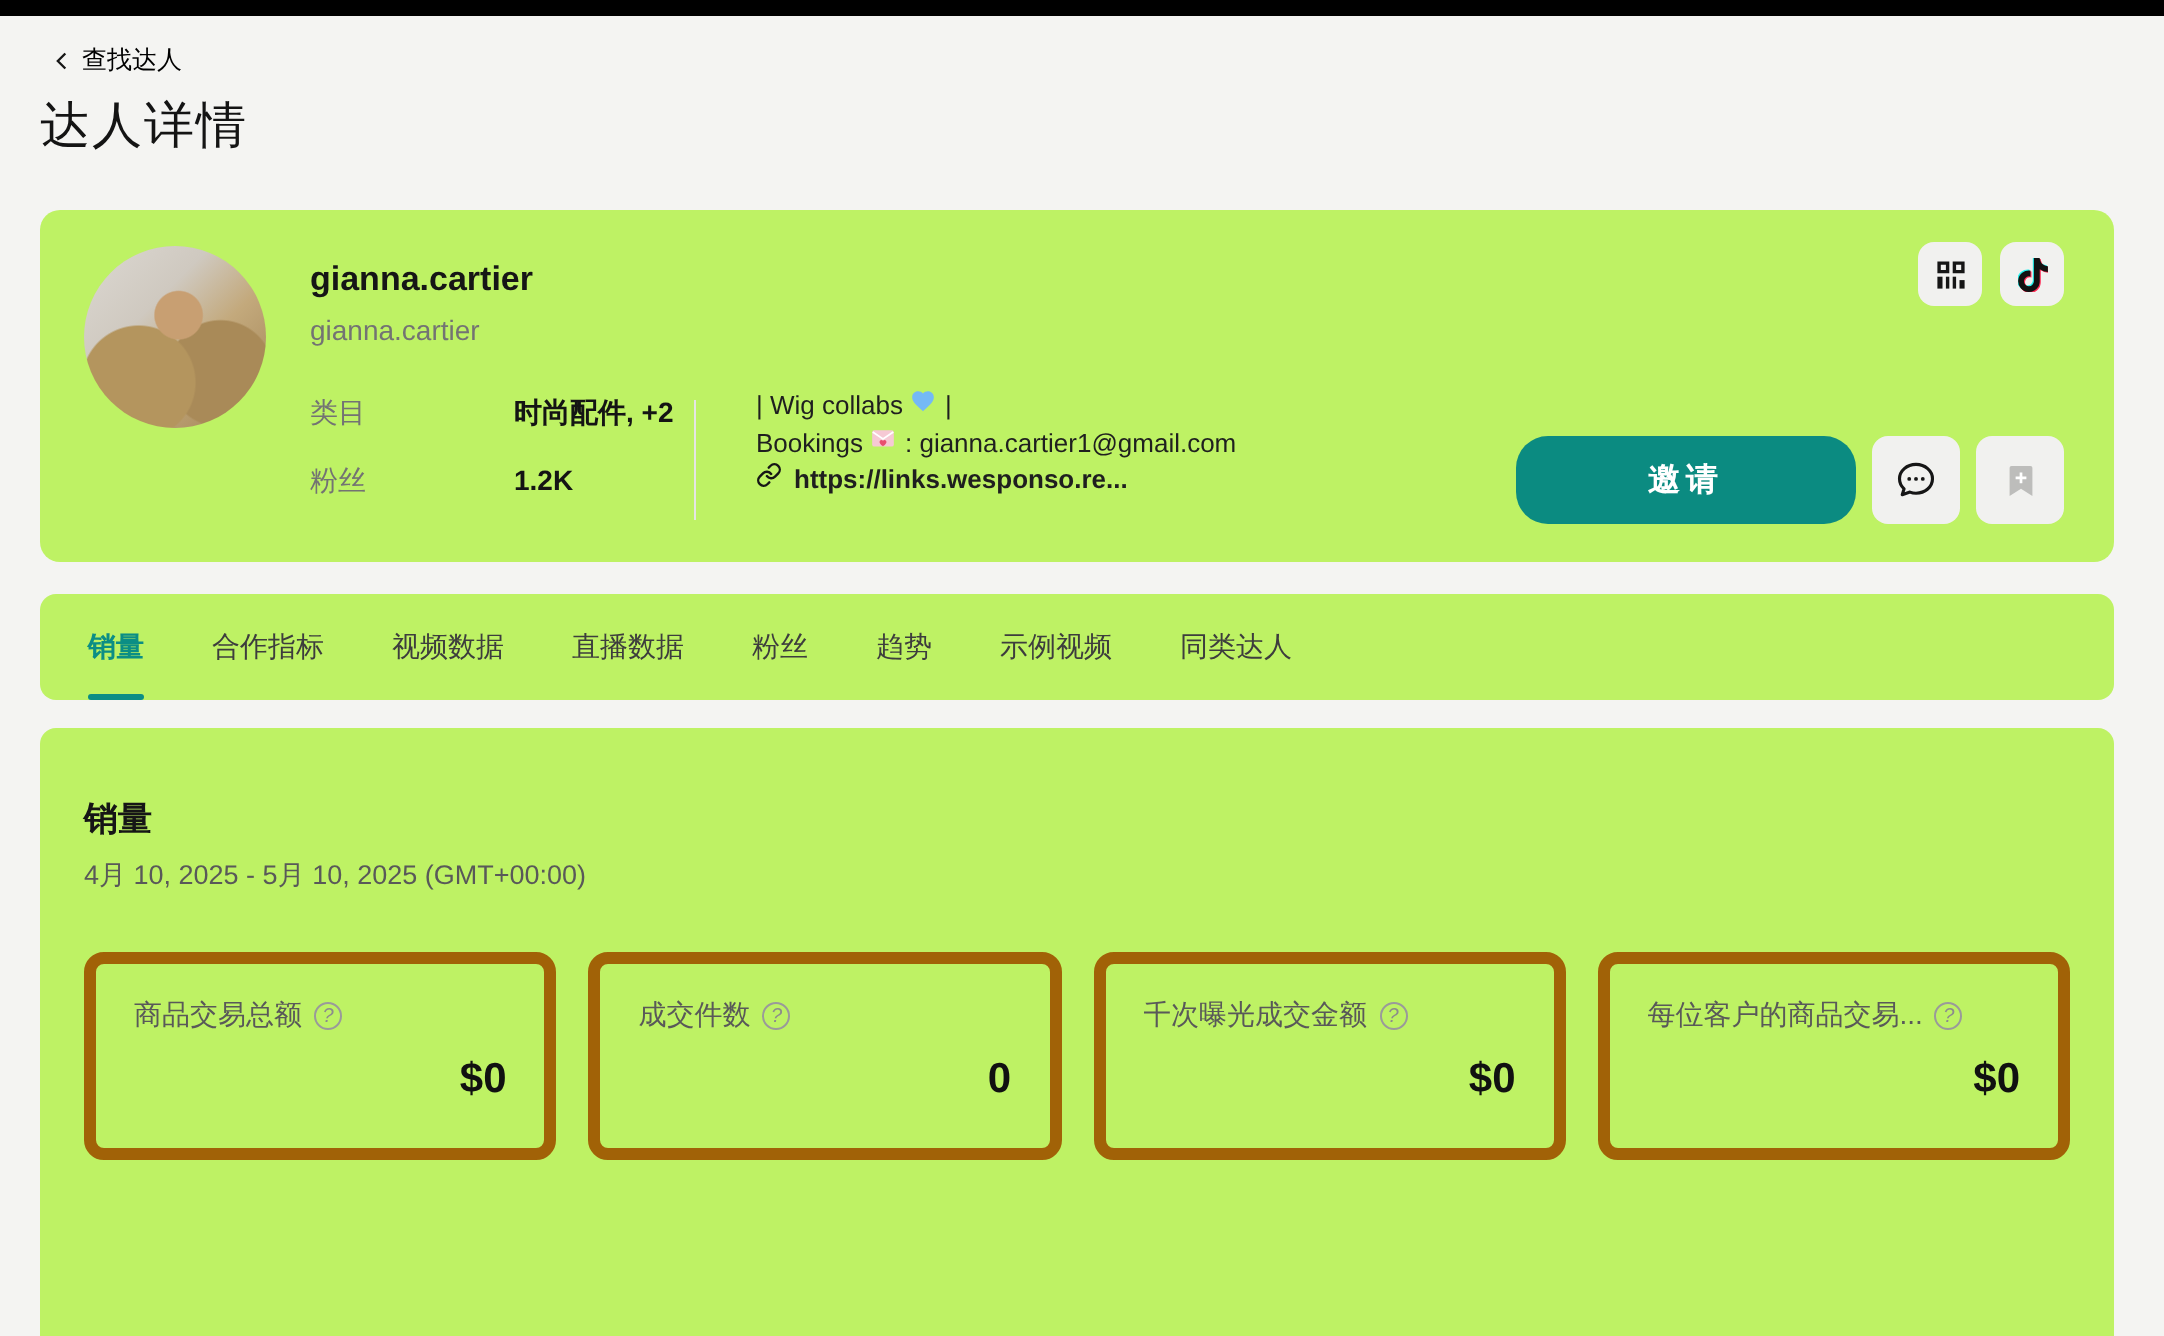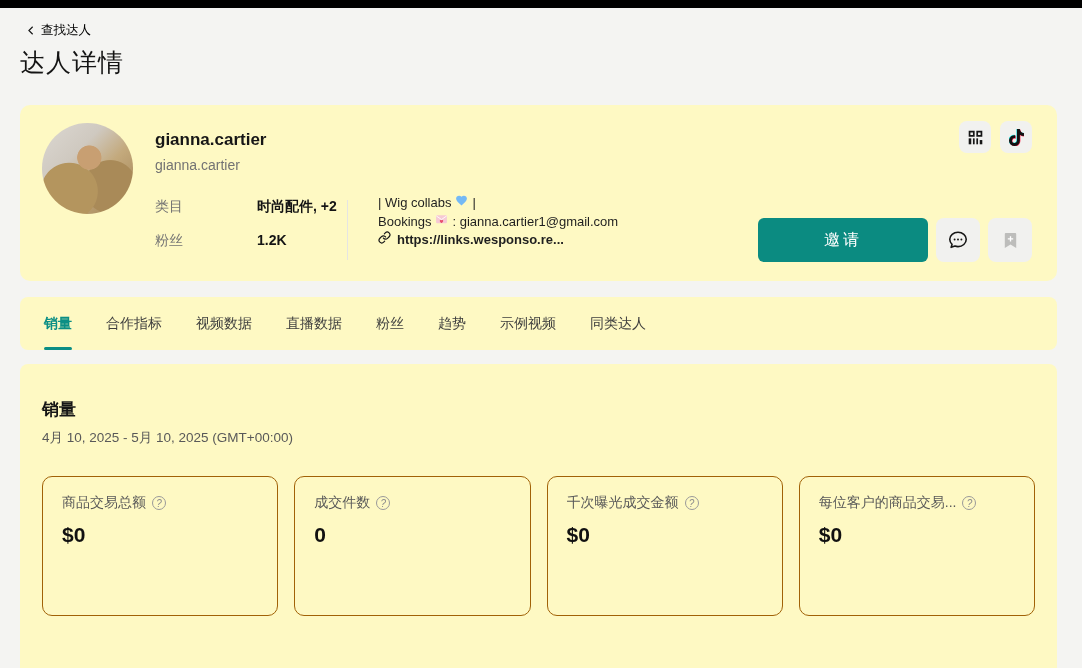--- a/index.html
+++ b/index.html
@@ -5,21 +5,21 @@
   * { margin:0; padding:0; box-sizing:border-box; }
   html,body { width:1082px; height:668px; overflow:hidden; background:#f4f4f2;
     font-family:"Liberation Sans","DejaVu Sans",sans-serif; color:#161616; }
   .topbar { height:8px; background:#000; }
   .page { padding:10px 25px 0 20px; }
 
   .breadcrumb { display:flex; align-items:center; gap:5px; font-size:12.5px; color:#000000;
     margin:4px 0 0 6px; cursor:pointer; width:max-content; }
   .page-title { font-size:25px; font-weight:400; margin-top:7px; letter-spacing:1px; color:#141414; }
 
-  .card { background:#fef9c3; border-radius:10px; width:1037px; }
+  .card { background:#bef264; border-radius:10px; width:1037px; }
 
   
   .header-card { margin-top:26px; height:176px; position:relative; }
   .avatar { position:absolute; left:22px; top:18px; width:91px; height:91px; border-radius:50%;
     background:
       radial-gradient(circle at 52% 38%, #c89f72 0 16%, rgba(200,159,114,0) 17%),
       radial-gradient(circle at 30% 75%, #b4955e 0 30%, rgba(180,149,94,0) 31%),
       radial-gradient(circle at 75% 70%, #a98a58 0 28%, rgba(169,138,88,0) 29%),
       linear-gradient(135deg,#dcd8d2 0%,#cfc9c0 35%,#c3a97c 60%,#9f8052 100%); }
   .name { position:absolute; left:135px; top:25px; font-size:17px; font-weight:700; }
@@ -30,39 +30,39 @@
   .stat-value { font-weight:700; color:#141414;padding-left:24px; }
   .divider { position:absolute; left:327px; top:95px; width:1px; height:60px; background:#e5e5e3; }
   .bio { position:absolute; left:358px; top:89px; font-size:13px; line-height:18.5px; color:#1f1f1f; }
   .bio-line { display:flex; gap:4px; white-space:nowrap; }
   .bio-link { font-weight:700; gap:6px; cursor:pointer; }
   .corner-actions { position:absolute; top:16px; right:25px; display:flex; gap:9px; }
   .icon-btn-sm { width:32px; height:32px; border-radius:8px; background:#f1f1ef; border:none;
     display:flex; align-items:center; justify-content:center; cursor:pointer; }
   .cta-row { position:absolute; top:113px; right:25px; display:flex; gap:8px; }
   .invite-btn { width:170px; height:44px; background:#0b8b81; color:#fff; font-size:16px;
-    font-weight:400; letter-spacing:3px; border:none; border-radius:6px; cursor:pointer;
+    font-weight:700; letter-spacing:3px; border:none; border-radius:16px; cursor:pointer;
     font-family:inherit; }
   .icon-btn { width:44px; height:44px; border-radius:8px; background:#f1f1ef; border:none;
     display:flex; align-items:center; justify-content:center; cursor:pointer; }
 
   
   .tabs-card { margin-top:16px; height:53px; display:flex; align-items:stretch; padding:0 24px;
     gap:34px; border-radius:8px; }
   .tab { display:flex; align-items:center; font-size:14px; color:#3d3d3d; position:relative; cursor:pointer; }
   .tab.active { color:#0b8e85; font-weight:700; }
   .tab.active::after { content:""; position:absolute; left:0; right:0; bottom:0; height:3px;
     background:#0b8e85; border-radius:1.5px; }
 
   
   .main-card { margin-top:14px; height:340px; padding:34px 22px 0; border-radius:8px; }
   .section-title { font-size:17px; font-weight:700; }
   .date-range { font-size:13.5px; color:#595959; margin-top:8px; }
   .metrics { display:grid; grid-template-columns:repeat(4,1fr); gap:16px; margin-top:29px; }
-  .metric-card { border:1px solid #a16207; border-radius:10px; height:140px; padding:17px 19px; }
+  .metric-card { border:6px solid #a16207; border-radius:10px; height:104px; padding:17px 19px;text-align:right; }
   .metric-label { display:flex; align-items:center; gap:6px; font-size:14px; color:#595959; }
   .metric-label span { white-space:nowrap; overflow:hidden; text-overflow:ellipsis; }
   .metric-value { font-size:21px; font-weight:700; margin-top:11px; color:#111; }
   .help { width:14px; height:14px; border:1px solid #9a9a9a; border-radius:50%; color:#8c8c8c;
     font-size:10px; display:inline-flex; align-items:center; justify-content:center; flex:none; cursor:pointer; }
   .help::after { content:"?"; }
   .chart-heads { display:grid; grid-template-columns:1fr 1fr; column-gap:42px; margin-top:32px; }
   .chart-head { display:flex; align-items:center; gap:6px; font-size:14px; font-weight:700; color:#161616; }
 </style>
 </head>

